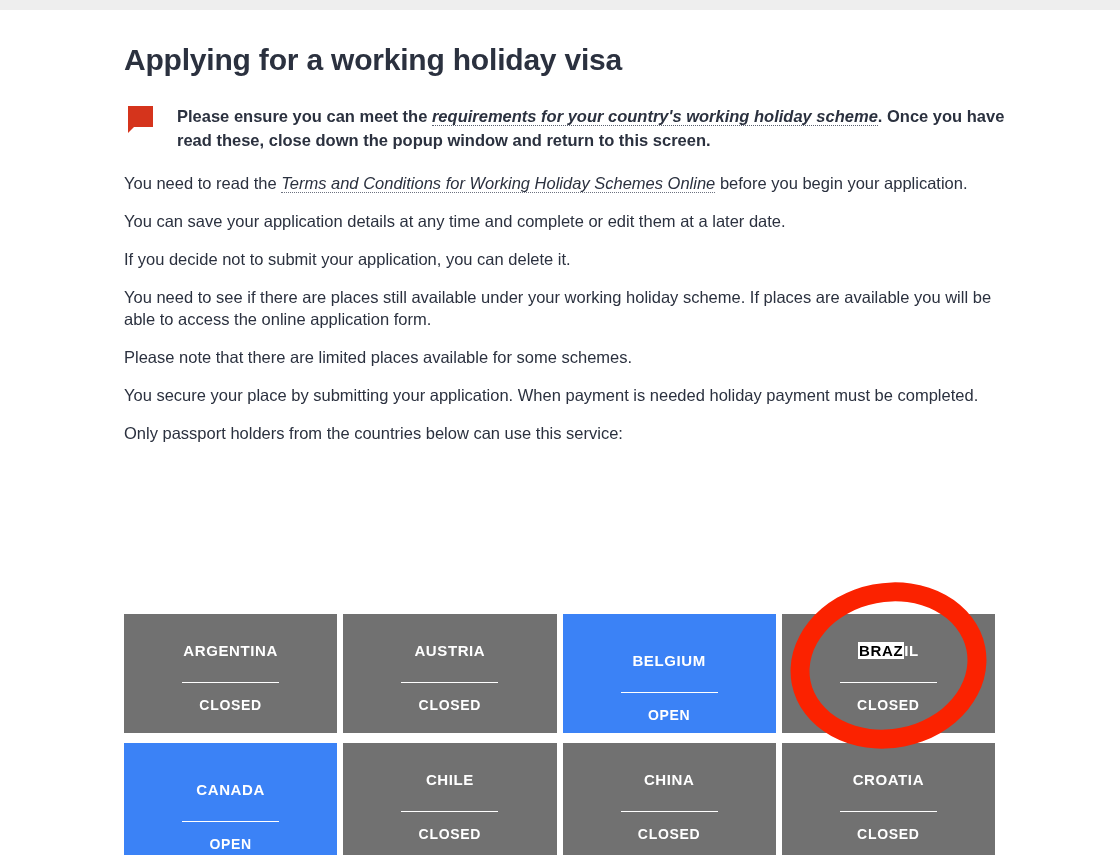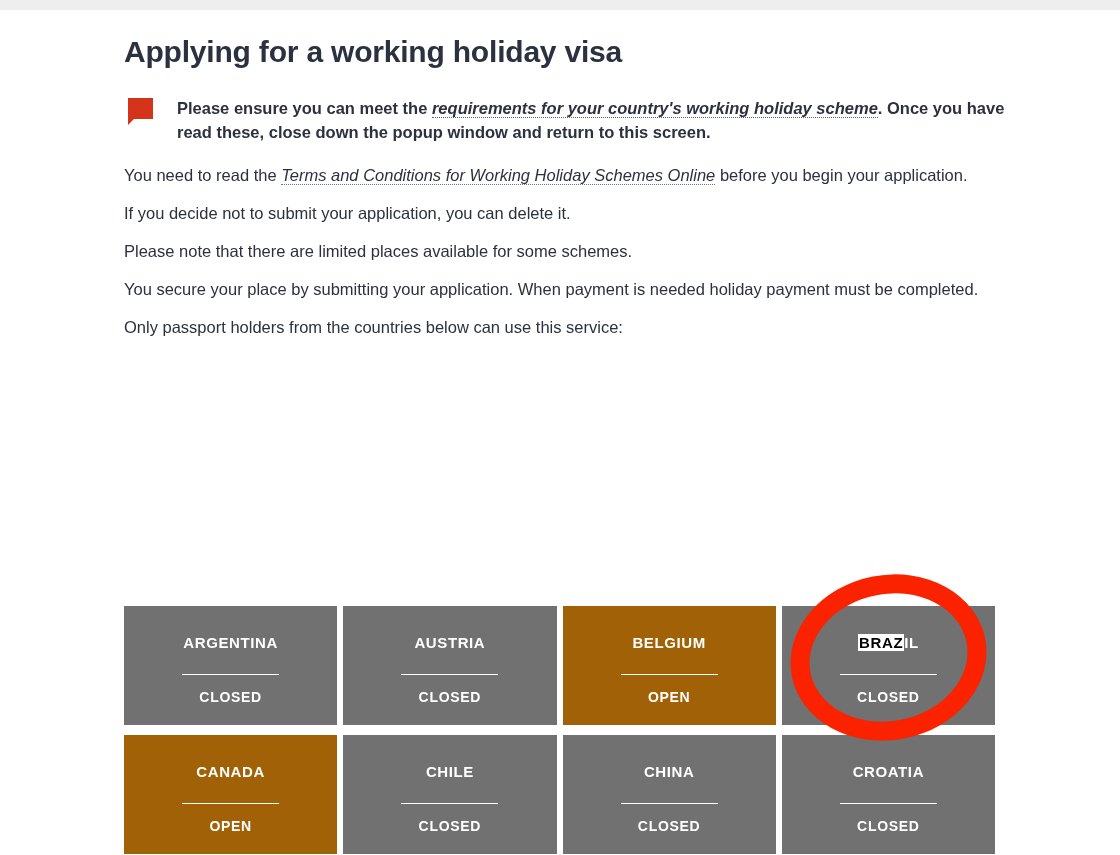--- a/index.html
+++ b/index.html
@@ -14,21 +14,21 @@
   }
   #topstrip {
     position: absolute;
     top: 0; left: 0;
     width: 1120px;
     height: 10px;
     background: #eeeeee;
   }
   #page {
     position: absolute;
-    top: 10px; left: 0;
+    top: 18px; left: 0;
     width: 1120px;
     height: 598px;
     background: #ffffff;
   }
   #content {
     position: absolute;
     left: 124px;
     top: 22px;
     width: 898px;
   }
@@ -113,21 +113,21 @@
     background: #717171;
     color: #ffffff;
     display: flex;
     flex-direction: column;
     align-items: center;
     justify-content: flex-start;
     padding-top: 28px;
     cursor: pointer;
     user-select: none;
   }
-  .country-tile.open { background: #a16207; }
+  .country-tile.open { background: #3b82f6; justify-content: center; }
   .country-name {
     font-size: 15px;
     font-weight: bold;
     letter-spacing: 0.6px;
     text-align: center;
     line-height: 18px;
   }
   .tile-divider {
     width: 97px;
     height: 1px;
@@ -172,21 +172,23 @@
     <div class="notice">
       <div class="notice-icon">
         <div class="bubble"></div>
         <div class="tail"></div>
       </div>
       <div class="notice-text"><span>Please ensure you can meet the </span><a class="doclink">requirements for your country's working holiday scheme</a><span>. Once you have read these, close down the popup window and return to this screen.</span></div>
     </div>
 
     <div class="paras">
       <p class="body-para"><span>You need to read the </span><a class="doclink">Terms and Conditions for Working Holiday Schemes Online</a><span> before you begin your application.</span></p>
+      <p class="body-para">You can save your application details at any time and complete or edit them at a later date.</p>
       <p class="body-para">If you decide not to submit your application, you can delete it.</p>
+      <p class="body-para">You need to see if there are places still available under your working holiday scheme. If places are available you will be able to access the online application form.</p>
       <p class="body-para">Please note that there are limited places available for some schemes.</p>
       <p class="body-para">You secure your place by submitting your application. When payment is needed holiday payment must be completed.</p>
       <p class="body-para">Only passport holders from the countries below can use this service:</p>
     </div>
 
   </div>
 
   <div id="country-grid">
       <div class="country-tile">
         <div class="country-name">ARGENTINA</div>

